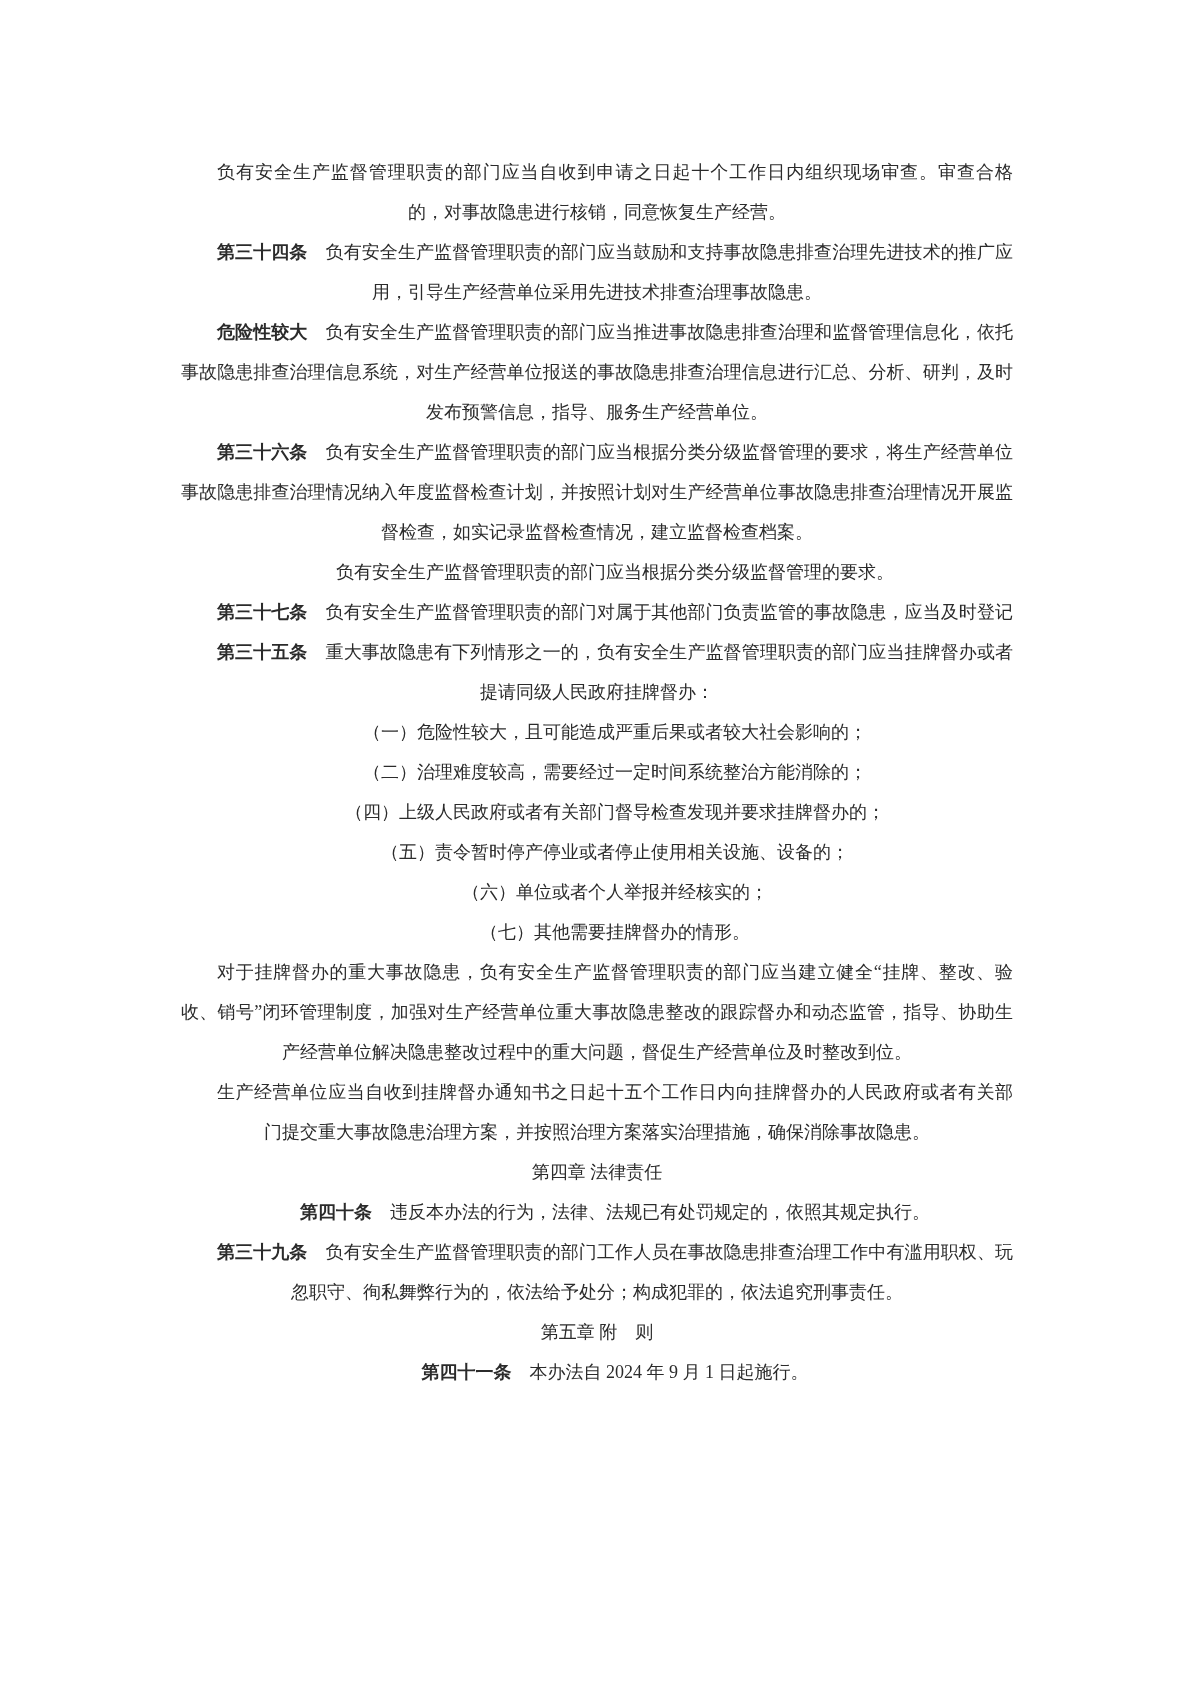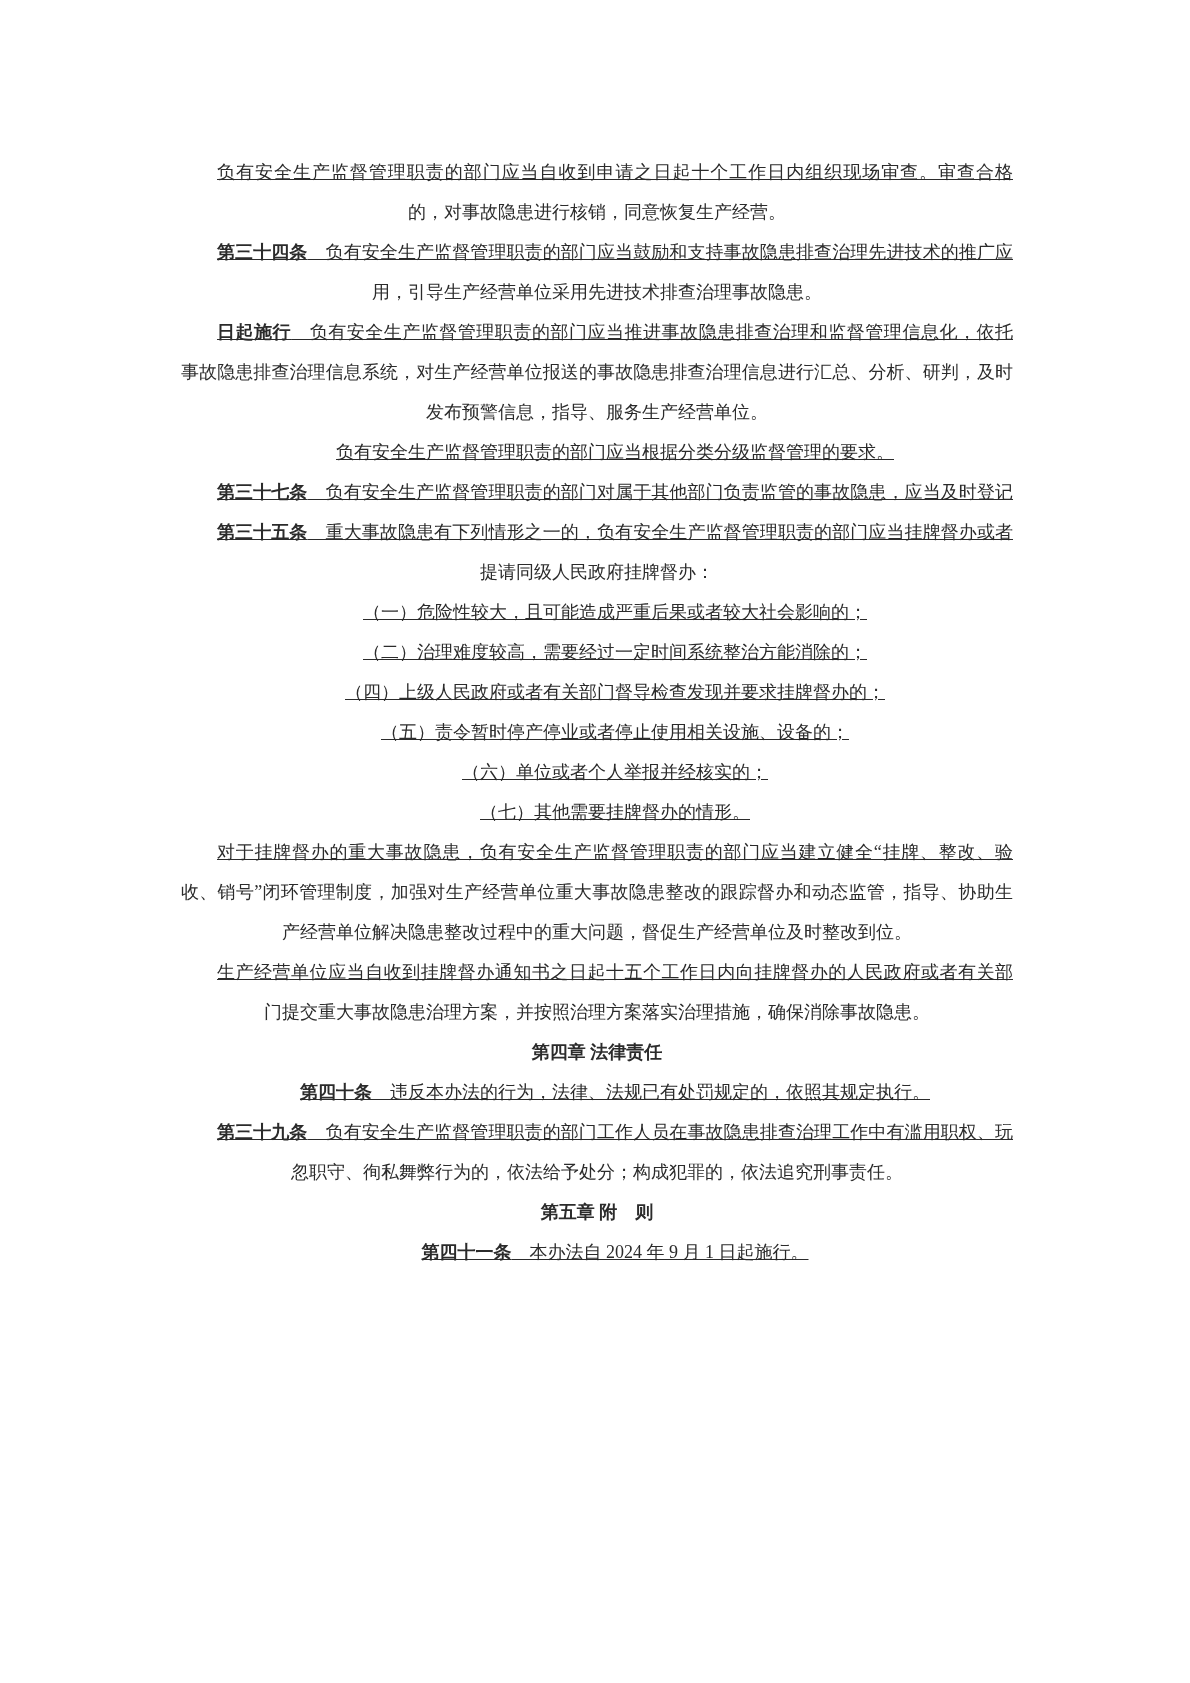--- a/index.html
+++ b/index.html
@@ -16,47 +16,52 @@
   }
   .para { margin: 0; padding: 0; }
   .line {
     font-size: 18px;
     line-height: 40px;
     height: 40px;
     overflow: hidden;
     text-align: center;
     white-space: normal;
   }
-  .line.ind { text-indent: 2em; text-decoration: underline; }
+  .line.ind { text-indent: 2em; }
   .line.jst { text-align: justify; text-align-last: justify; }
   .line.chapter {
     text-align: right;
     text-align-last: center;
-    font-weight: bold;
+    font-weight: normal;
     text-indent: 0;
   }
   .line b { font-weight: bold; }
 </style>
 </head>
 <body>
 
 <div class="page" style="background: rgb(255, 255, 255); color: rgb(43, 43, 43);">
   <div>
       <div class="para">
         <div class="line ind jst">负有安全生产监督管理职责的部门应当自收到申请之日起十个工作日内组织现场审查。审查合格</div>
         <div class="line">的，对事故隐患进行核销，同意恢复生产经营。</div>
       </div>
       <div class="para">
         <div class="line ind jst"><b>第三十四条</b><span>　负有安全生产监督管理职责的部门应当鼓励和支持事故隐患排查治理先进技术的推广应</span></div>
         <div class="line">用，引导生产经营单位采用先进技术排查治理事故隐患。</div>
       </div>
       <div class="para">
-        <div class="line ind jst"><b>日起施行</b><span>　负有安全生产监督管理职责的部门应当推进事故隐患排查治理和监督管理信息化，依托</span></div>
+        <div class="line ind jst"><b>危险性较大</b><span>　负有安全生产监督管理职责的部门应当推进事故隐患排查治理和监督管理信息化，依托</span></div>
         <div class="line jst">事故隐患排查治理信息系统，对生产经营单位报送的事故隐患排查治理信息进行汇总、分析、研判，及时</div>
         <div class="line">发布预警信息，指导、服务生产经营单位。</div>
+      </div>
+      <div class="para">
+        <div class="line ind jst"><b>第三十六条</b><span>　负有安全生产监督管理职责的部门应当根据分类分级监督管理的要求，将生产经营单位</span></div>
+        <div class="line jst">事故隐患排查治理情况纳入年度监督检查计划，并按照计划对生产经营单位事故隐患排查治理情况开展监</div>
+        <div class="line">督检查，如实记录监督检查情况，建立监督检查档案。</div>
       </div>
       <div class="para">
         <div class="line ind">负有安全生产监督管理职责的部门应当根据分类分级监督管理的要求。</div>
       </div>
       <div class="para">
         <div class="line ind jst"><b>第三十七条</b><span>　负有安全生产监督管理职责的部门对属于其他部门负责监管的事故隐患，应当及时登记</span></div>
       </div>
       <div class="para">
         <div class="line ind jst"><b>第三十五条</b><span>　重大事故隐患有下列情形之一的，负有安全生产监督管理职责的部门应当挂牌督办或者</span></div>
         <div class="line">提请同级人民政府挂牌督办：</div>

